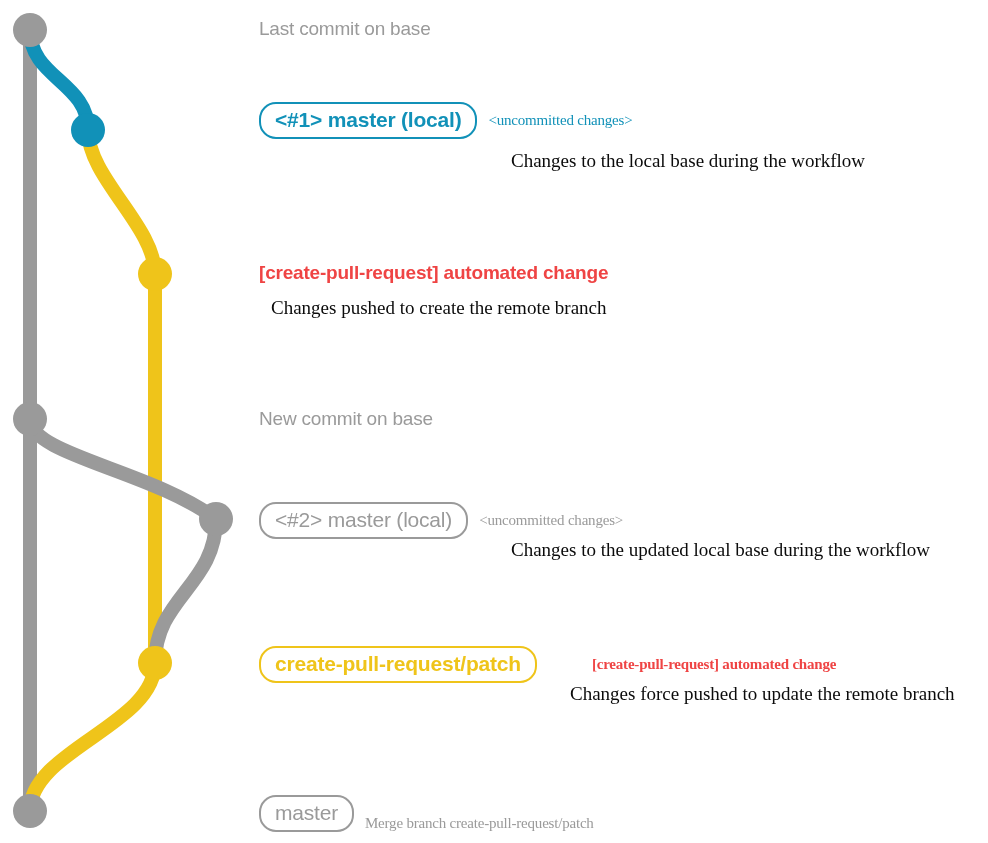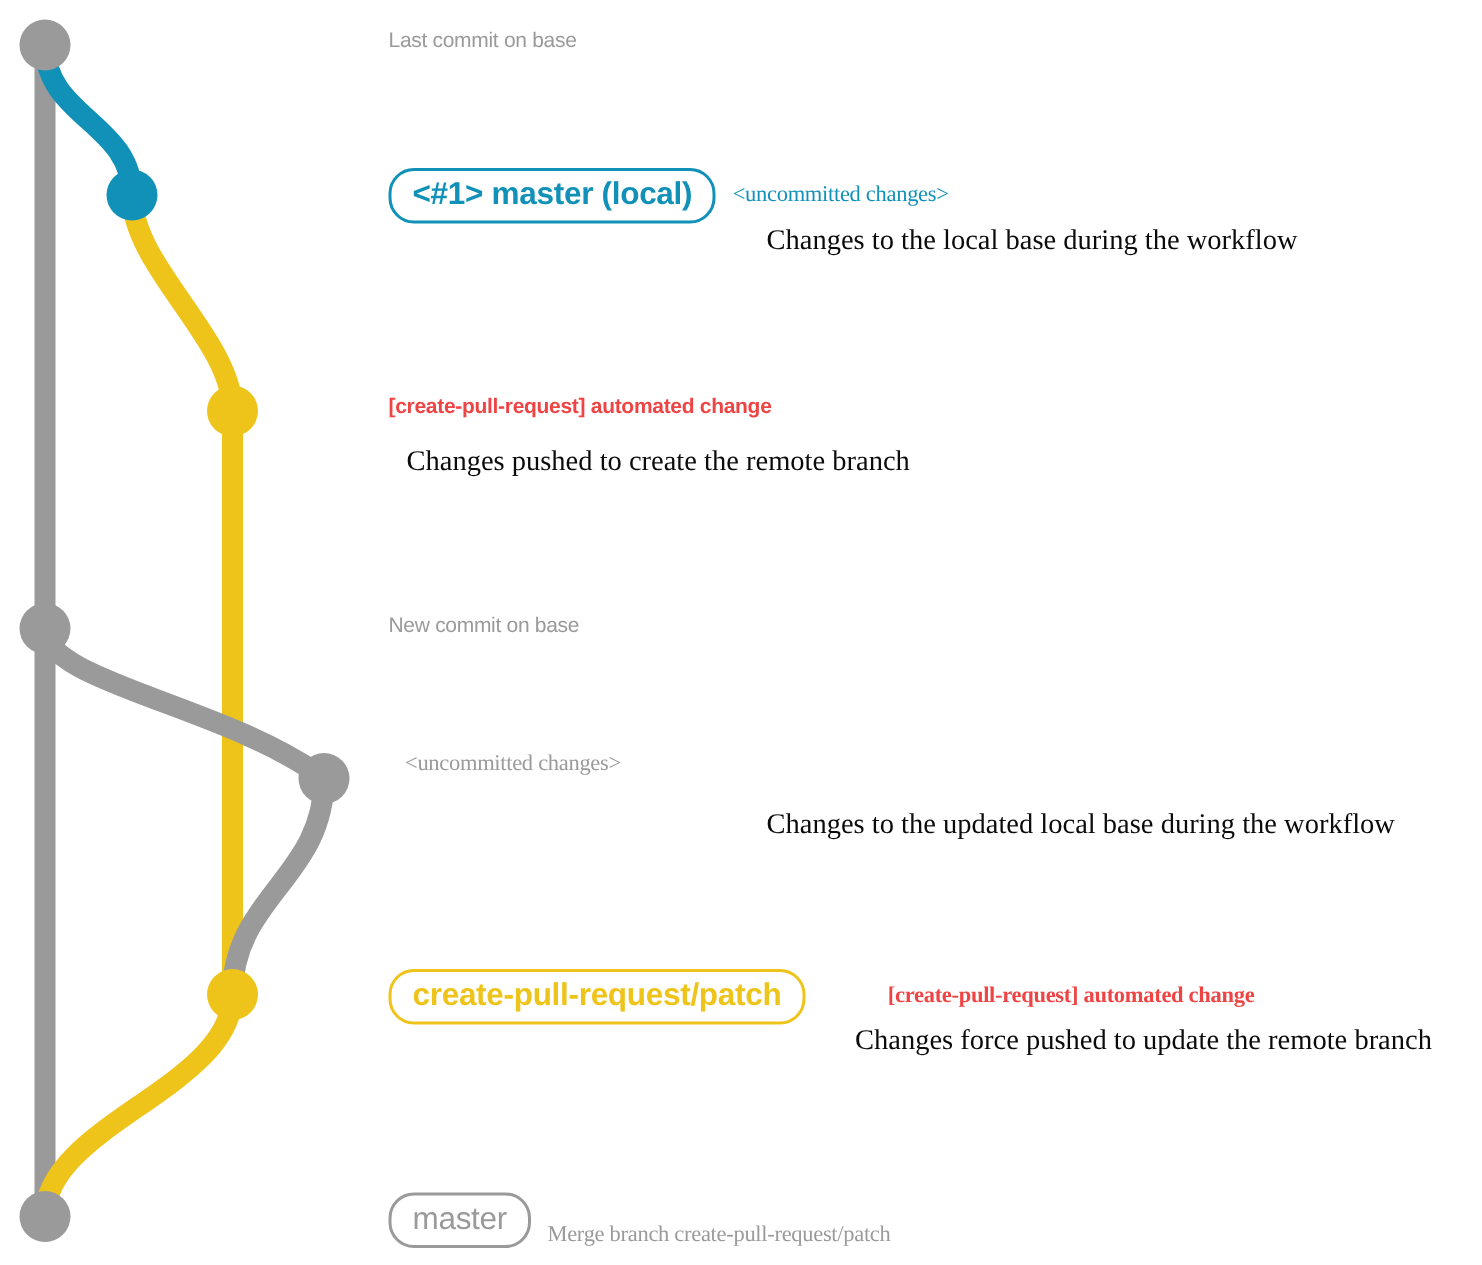--- a/index.html
+++ b/index.html
@@ -25,21 +25,21 @@
     font-size:15px;
     line-height:1.05;
     letter-spacing:-0.2px;
     margin-left:11px;
     font-weight:700;
     font-family:Liberation Serif, serif;
   }
   .subject.light{font-weight:400;}
   .plain-subject{
     position:absolute;
-    font-size:14px;
+    font-size:19px;
     letter-spacing:-0.2px;
     font-weight:400;
   }
   .desc{
     position:absolute;
     font-family:"Liberation Serif", serif;
     font-size:19px;
     color:#0b0b0b;
     white-space:nowrap;
   }
@@ -71,32 +71,33 @@
   <circle cx="88" cy="130" r="17" fill="#1191b8"></circle>
   <circle cx="155" cy="274" r="17" fill="#efc41a"></circle>
   <circle cx="30" cy="419" r="17" fill="#9a9a9a"></circle>
   <circle cx="216" cy="519" r="17" fill="#9a9a9a"></circle>
   <circle cx="155" cy="663" r="17" fill="#efc41a"></circle>
   <circle cx="30" cy="811" r="17" fill="#9a9a9a"></circle>
 </svg>
 
 <div class="plain-subject c-gray" style="left:259px; top:18px;">Last commit on base</div>
 
-<div class="row" style="left:259px; top:112px;">
+<div class="row" style="left:259px; top:102px;">
   <span class="pill c-teal">&lt;#1&gt; master (local)</span>
   <span class="subject light c-teal">&lt;uncommitted changes&gt;</span>
 </div>
 <div class="desc" style="left:511px; top:150px;">Changes to the local base during the workflow</div>
 
 <div class="plain-subject c-yellowtext" style="left:259px; top:262px; font-weight:700;">[create-pull-request] automated change</div>
 <div class="desc" style="left:271px; top:297px;">Changes pushed to create the remote branch</div>
 
 <div class="plain-subject c-gray" style="left:259px; top:408px;text-align:center;">New commit on base</div>
 
 <div class="row" style="left:259px; top:502px;">
+  <span class="pill light c-gray">&lt;#2&gt; master (local)</span>
   <span class="subject light c-gray">&lt;uncommitted changes&gt;</span>
 </div>
 <div class="desc" style="left:511px; top:539px;">Changes to the updated local base during the workflow</div>
 
 <div class="row" style="left:259px; top:646px;gap:44px;">
   <span class="pill c-yellow">create-pull-request/patch</span>
   <span class="subject c-yellowtext">[create-pull-request] automated change</span>
 </div>
 <div class="desc" style="left:570px; top:683px;">Changes force pushed to update the remote branch</div>
 

